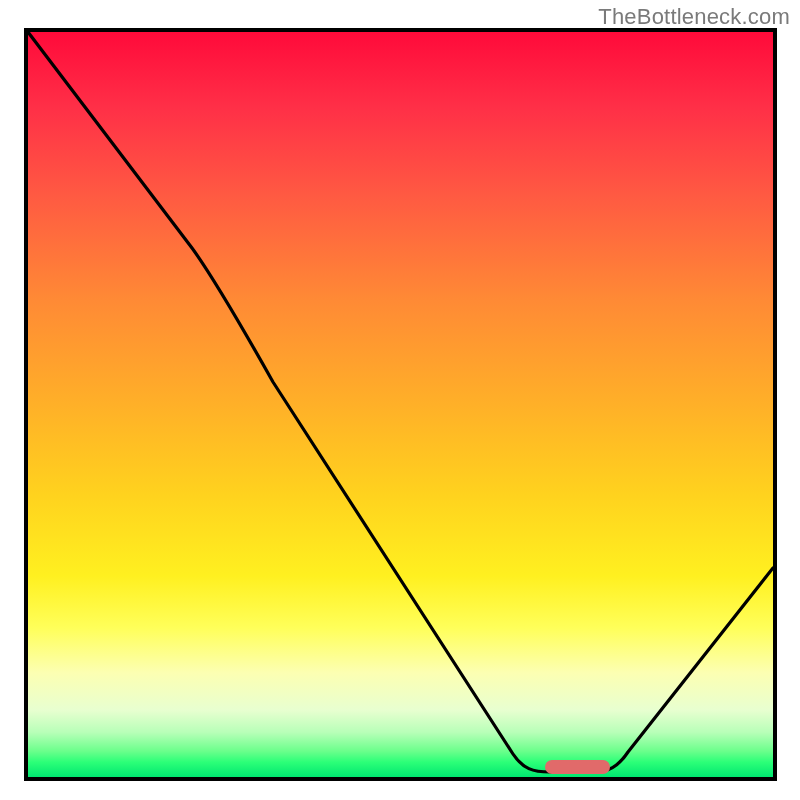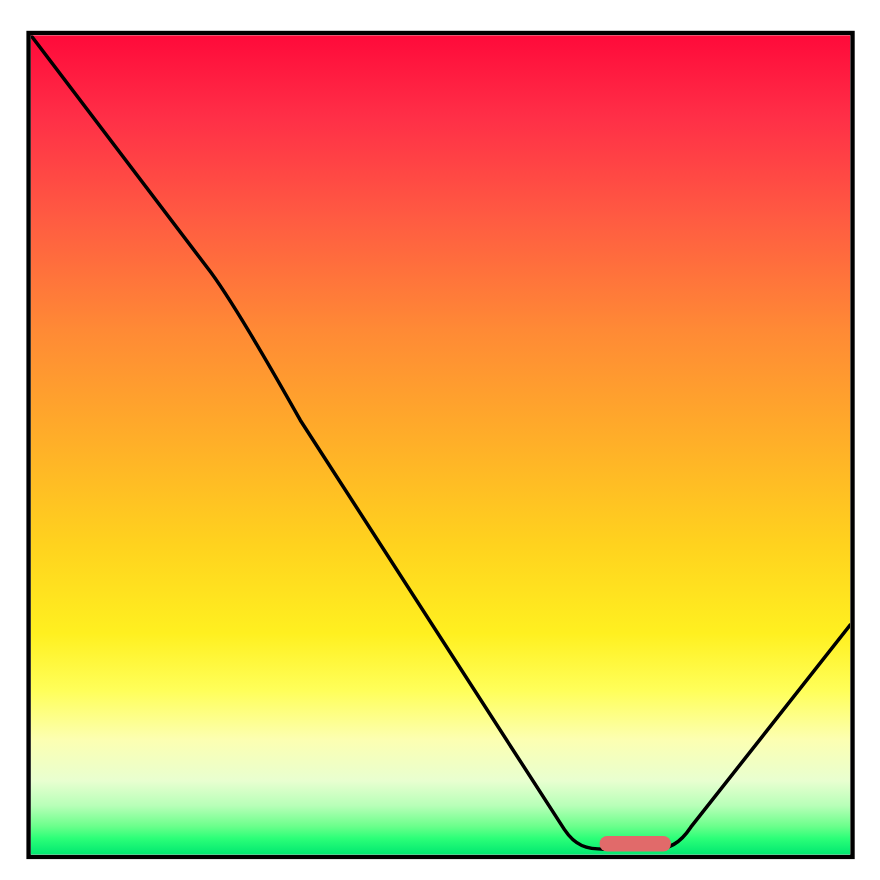--- a/index.html
+++ b/index.html
@@ -67,20 +67,21 @@
     inset: 0;
     width: 100%;
     height: 100%;
   }
 </style>
 </head>
 <body>
 
 <div class="canvas-wrap">
 
+  <div class="watermark">TheBottleneck.com</div>
 
   <div class="plot-frame">
     <div class="gradient-bg"></div>
 
     <svg class="curve" viewBox="0 0 745 745" preserveAspectRatio="none">
       <path d="M 0 0
                L 164 216
                C 180 238, 200 270, 245 350
                L 485 722
                C 495 737, 505 740, 522 740

